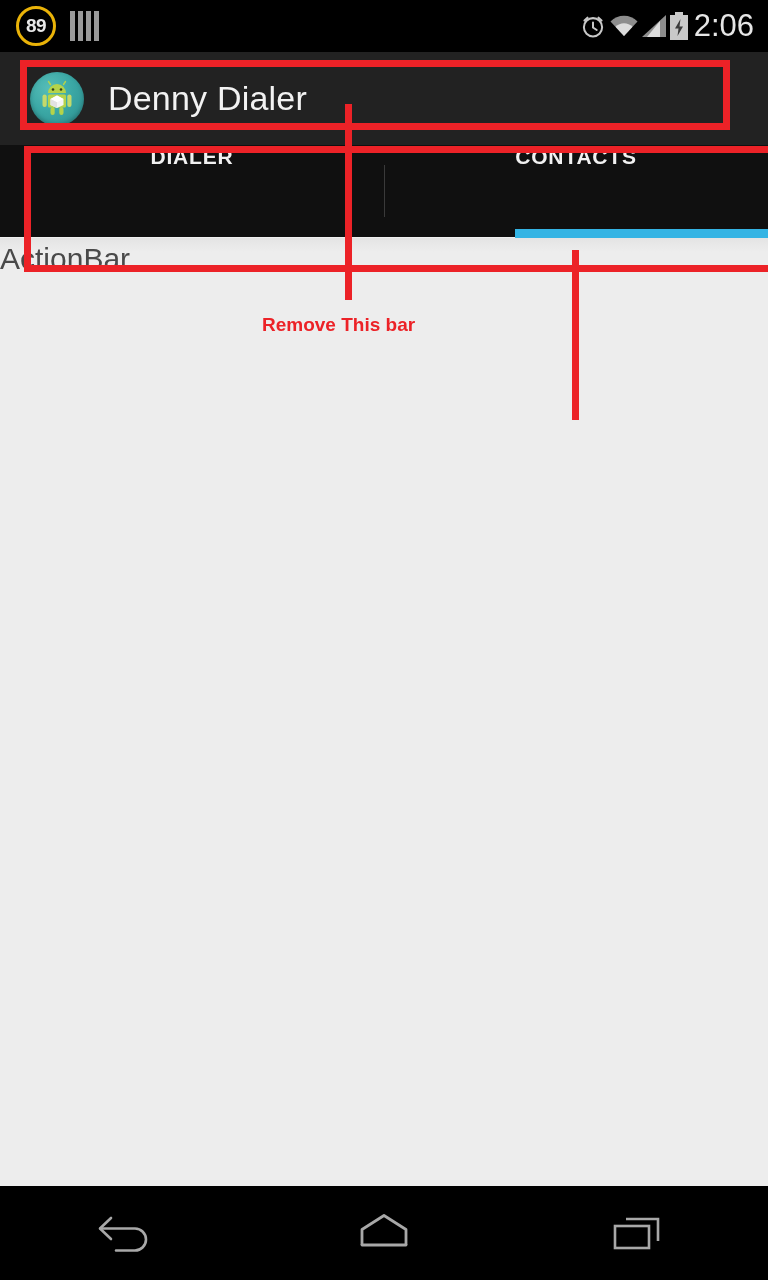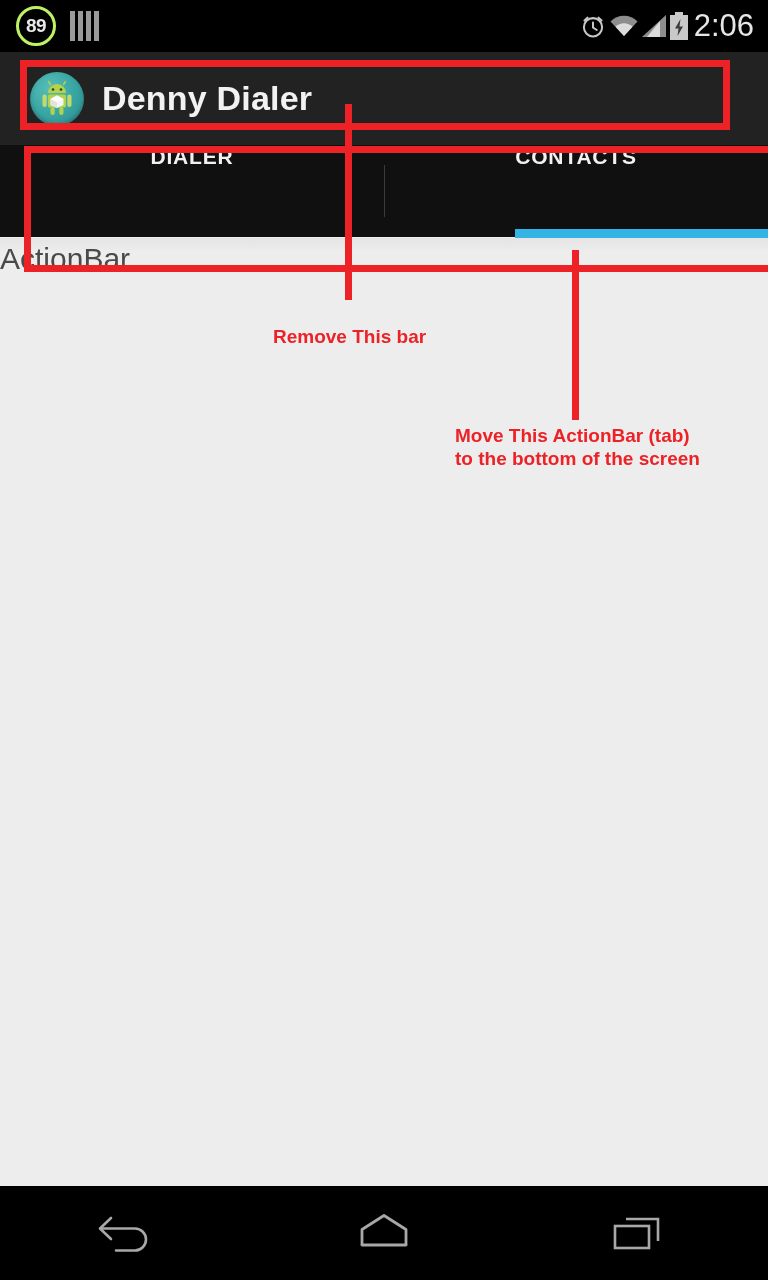--- a/index.html
+++ b/index.html
@@ -38,21 +38,21 @@
   .status-right {
     position: absolute;
     right: 14px;
     top: 0;
     height: 52px;
     display: flex;
     align-items: center;
   }
   .badge-circle {
     width: 34px; height: 34px;
-    border: 3px solid #bef264;
+    border: 3px solid #eab308;
     border-radius: 50%;
     color: #e8e8e8;
     font-size: 19px;
     font-weight: bold;
     display: flex;
     align-items: center;
     justify-content: center;
     letter-spacing: -0.5px;
     text-align: center;
   }
@@ -96,22 +96,22 @@
     flex: none;
   }
   #app-icon .droid {
     position: absolute;
     left: 50%; top: 50%;
     transform: translate(-50%, -50%);
   }
   #app-title {
     color: #f2f2f2;
     font-size: 34px;
-    margin-left: 18px;
-    font-weight: bold;
+    margin-left: 24px;
+    font-weight: normal;
     letter-spacing: 0.2px;
   }
 
   
   #tab-bar {
     position: absolute;
     left: 0; top: 145px;
     width: 768px;
     height: 92px;
     background: #101010;
@@ -192,21 +192,21 @@
   }
   .anno-text {
     position: absolute;
     color: #ec2227;
     font-weight: bold;
     font-size: 19px;
     line-height: 23px;
     white-space: pre-line;
   }
   #anno-text-1 {
-    left: 273px; top: 313px; margin-top: 12px;
+    left: 262px; top: 313px;
   }
   #anno-text-2 {
     left: 455px; top: 424px;
   }
 
   
   #nav-bar {
     position: absolute;
     left: 0; top: 1186px;
     width: 768px;
@@ -293,22 +293,20 @@
 
   <div id="content">
     <div id="favourite-label">ActionBar</div>
   </div>
 
   <div class="anno-box" id="anno-box-title"></div>
   <div class="anno-box" id="anno-box-tabs"></div>
   <div class="anno-line" id="anno-line-1"></div>
   <div class="anno-line" id="anno-line-2"></div>
   <div class="anno-text" id="anno-text-1">Remove This bar</div>
-  <div class="anno-text" id="anno-text-2">Move This ActionBar (tab)
-to the bottom of the screen</div>
 
   <div id="nav-bar">
     <div class="nav-btn">
       <svg width="70" height="50" viewBox="0 0 70 50">
         <path d="M18 10 L7 20.5 L18 31" fill="none" stroke="#a8a8a8" stroke-width="2.6" stroke-linecap="round" stroke-linejoin="round"></path>
         <path d="M7.5 20.5 H42 a11 11 0 0 1 0 22 H23" fill="none" stroke="#a8a8a8" stroke-width="2.6" stroke-linecap="round" stroke-linejoin="round"></path>
       </svg>
     </div>
     <div class="nav-btn">
       <svg width="70" height="50" viewBox="0 0 70 50">

